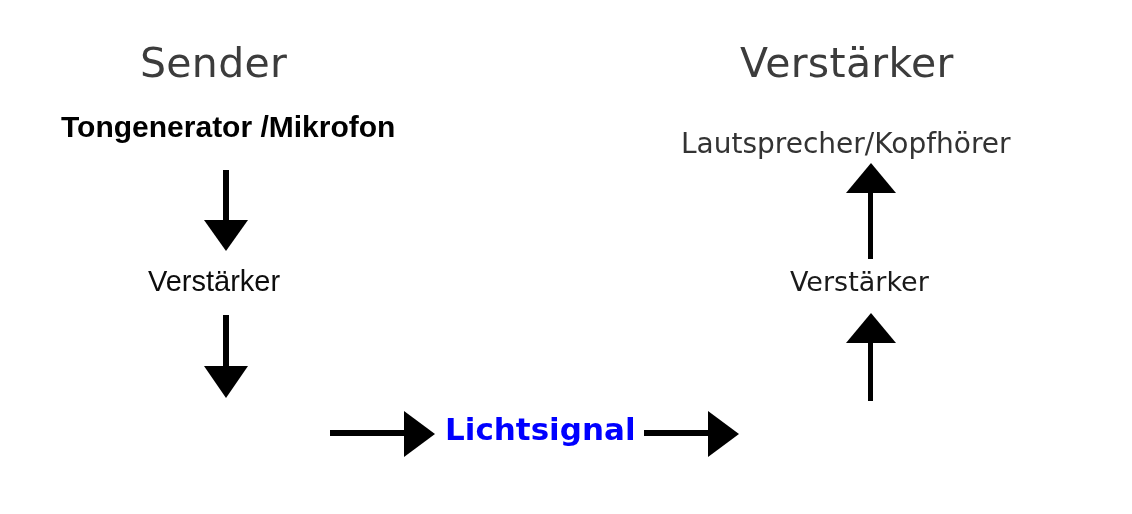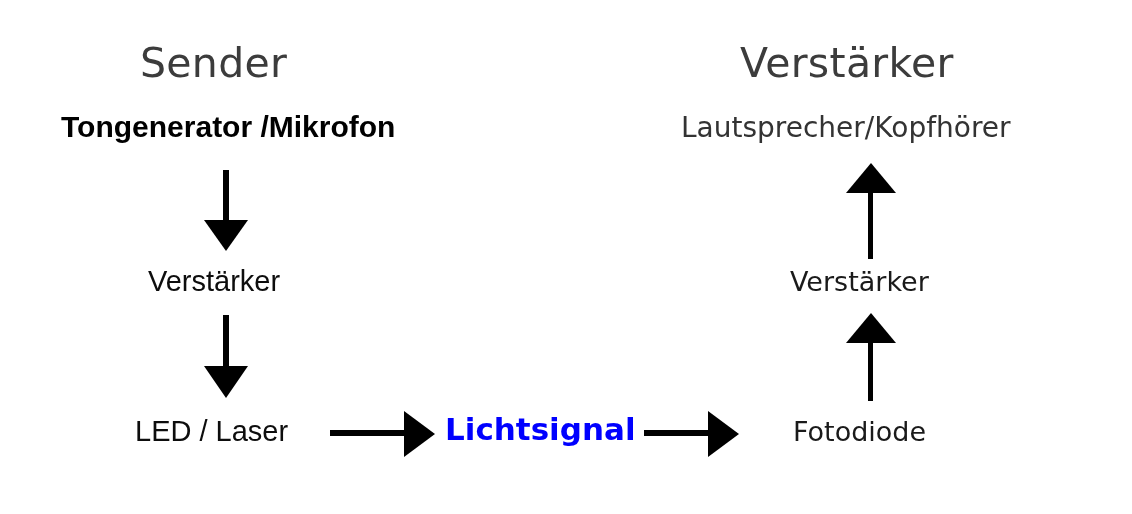--- a/index.html
+++ b/index.html
@@ -90,53 +90,51 @@
 
   <div class="txt label-reg" style="left:148px; top:267px;">Verstärker</div>
 
   <div class="arrow" style="left:200px; top:315px;">
     <svg width="52" height="84" viewBox="0 0 52 84">
       <rect x="23" y="0" width="6" height="53" fill="#000000"></rect>
       <polygon points="4,51 48,51 26,83" fill="#000000"></polygon>
     </svg>
   </div>
 
-  <div class="txt label-reg" style="left:135px; top:417px;">LED / Laser</div>
 
   <div class="arrow" style="left:330px; top:410px;">
     <svg width="106" height="48" viewBox="0 0 106 48">
       <rect x="0" y="20" width="76" height="6" fill="#000000"></rect>
       <polygon points="74,1 74,47 105,24" fill="#000000"></polygon>
     </svg>
   </div>
 
   <div class="txt label-blue" style="left:445px; top:414px;">Lichtsignal</div>
 
   <div class="arrow" style="left:644px; top:410px;">
     <svg width="96" height="48" viewBox="0 0 96 48">
       <rect x="0" y="20" width="66" height="6" fill="#000000"></rect>
       <polygon points="64,1 64,47 95,24" fill="#000000"></polygon>
     </svg>
   </div>
 
   <div class="txt section-title" style="left:740px; top:43px;">Verstärker</div>
 
-  <div class="txt label-gray" style="left:681px; top:114px;text-align:right;">Lautsprecher/Kopfhörer</div>
+  <div class="txt label-gray" style="left:681px; top:130px;text-align:right;">Lautsprecher/Kopfhörer</div>
 
   <div class="arrow" style="left:845px; top:162px;">
     <svg width="52" height="98" viewBox="0 0 52 98">
       <polygon points="26,1 51,31 1,31" fill="#000000"></polygon>
       <rect x="23" y="29" width="5" height="68" fill="#000000"></rect>
     </svg>
   </div>
 
   <div class="txt label-gray-sm" style="left:790px; top:268px;">Verstärker</div>
 
   <div class="arrow" style="left:845px; top:312px;">
     <svg width="52" height="90" viewBox="0 0 52 90">
       <polygon points="26,1 51,31 1,31" fill="#000000"></polygon>
       <rect x="23" y="29" width="5" height="60" fill="#000000"></rect>
     </svg>
   </div>
 
-  <div class="txt label-gray-sm" style="left:793px; top:418px;">Fotodiode</div>
 
 </div>
 
 </body></html>

